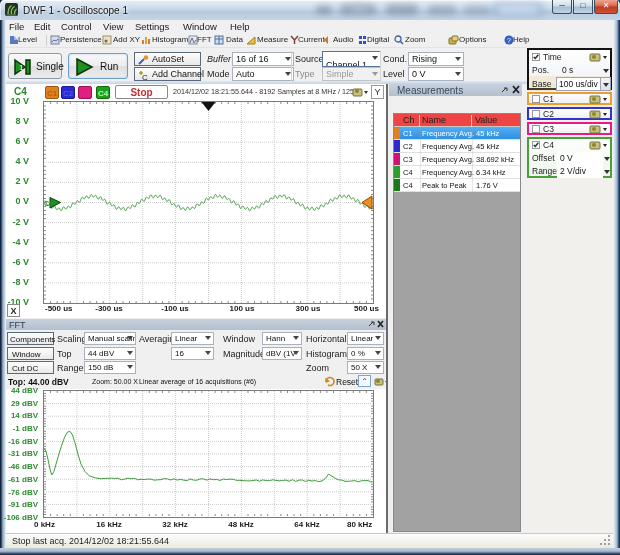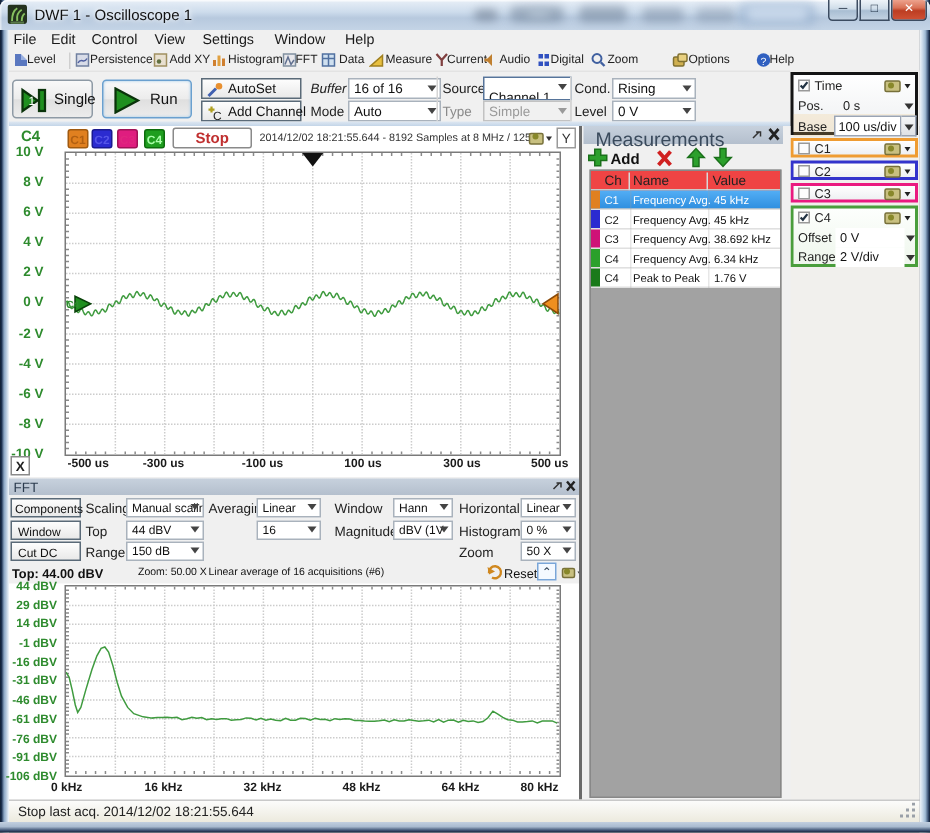--- a/index.html
+++ b/index.html
@@ -331,34 +331,25 @@
     </svg>
   </div>
   <span class="xlab" style="left:28px;top:201px;">0 kHz</span>
   <span class="xlab" style="left:103px;top:201px;transform:translateX(-50%);text-align:center;">16 kHz</span>
   <span class="xlab" style="left:169px;top:201px;transform:translateX(-50%);">32 kHz</span>
   <span class="xlab" style="left:235px;top:201px;transform:translateX(-50%);">48 kHz</span>
   <span class="xlab" style="left:301px;top:201px;transform:translateX(-50%);">64 kHz</span>
   <span class="xlab" style="left:341px;top:201px;">80 kHz</span>
 </div>
 <div class="abs" id="meas">
-  <div class="ptitle" style="left:1px;top:0;width:135px;height:12px;padding:1px 0 4px 8px;font-size:13px;color:#3a4a5c;">Measurements</div>
+  <div class="ptitle" style="left:1px;top:0;width:135px;height:12px;padding:1px 0 4px 8px;font-size:10px;color:#3a4a5c;">Measurements</div>
   <svg class="abs" style="left:111px;top:1px;" width="22" height="10">
       <path d="M3 7 L7 3 M5 3 L8 3 L8 6" stroke="#333" fill="none"></path>
       <path d="M14 1 L20 8 M20 1 L14 8" stroke="#222" stroke-width="1.8"></path>
     </svg>
-  <div class="abs" style="left:4px;top:14px;width:130px;height:15px;">
-    <svg width="130" height="14">
-      <path d="M4.5 3 H8.5 V7 H12.5 V10.5 H8.5 V14 H4.5 V10.5 H0.5 V7 H4.5 Z" fill="#2ca02c" stroke="#1a701a" transform="translate(0,-1.5)"></path>
-      <text x="15" y="11" font-size="10" font-weight="bold" fill="#111" font-family="Liberation Sans">Add</text>
-      <path d="M47 3 L55 12 M55 3 L47 12" stroke="#d02020" stroke-width="2.6"></path>
-      <path d="M70 13 V7 H66.5 L72 1 L77.5 7 H74 V13 Z" fill="#2ca02c" stroke="#1a701a"></path>
-      <path d="M88 1 V7 H84.5 L90 13 L95.5 7 H92 V1 Z" fill="#2ca02c" stroke="#1a701a"></path>
-    </svg>
-  </div>
   <div class="abs" style="left:5px;top:29px;width:128px;height:419px;border:1px solid #888;background:#a2a2a2;">
     <div class="abs" style="left:0;top:0;width:126px;height:13px;background:#ef4444;border-bottom:1px solid #c8c8c8;">
       <span style="position:absolute;left:9px;top:1px;font-size:9px;color:#222;">Ch</span>
       <span style="position:absolute;left:28px;top:1px;font-size:9px;color:#222;">Name</span>
       <span style="position:absolute;left:81px;top:1px;font-size:9px;color:#222;">Value</span>
       <span style="position:absolute;left:25px;top:1px;width:1px;height:12px;background:#d8d8d8;"></span>
       <span style="position:absolute;left:77px;top:1px;width:1px;height:12px;background:#d8d8d8;"></span>
     </div>
     <div class="mrow" style="top:13px;background:linear-gradient(180deg,#53aef5,#2f8fe0);color:#fff;">
         <i style="background:#e08020;"></i>

